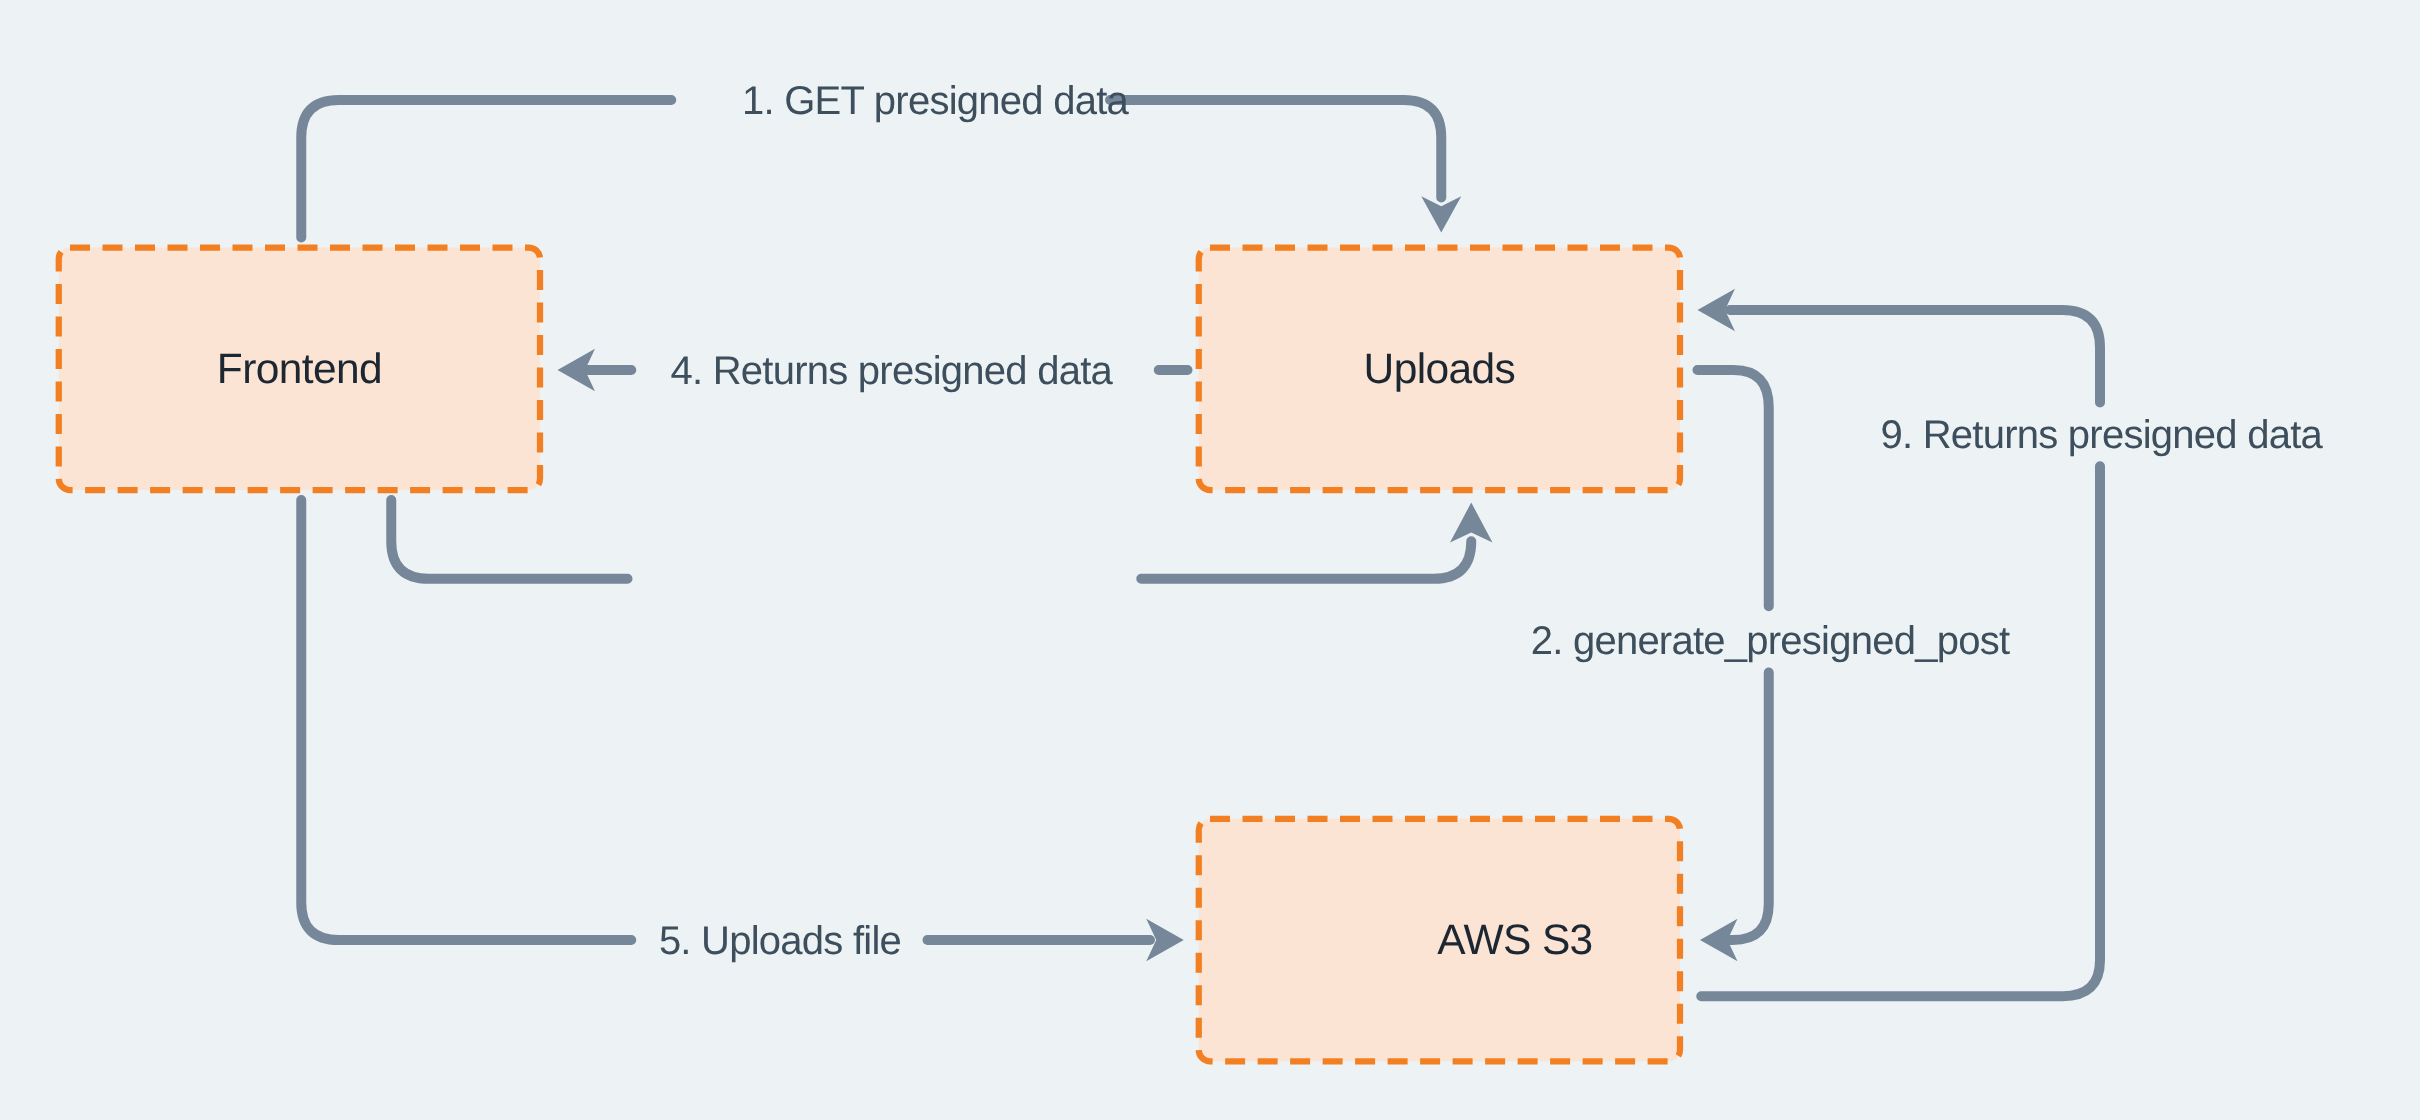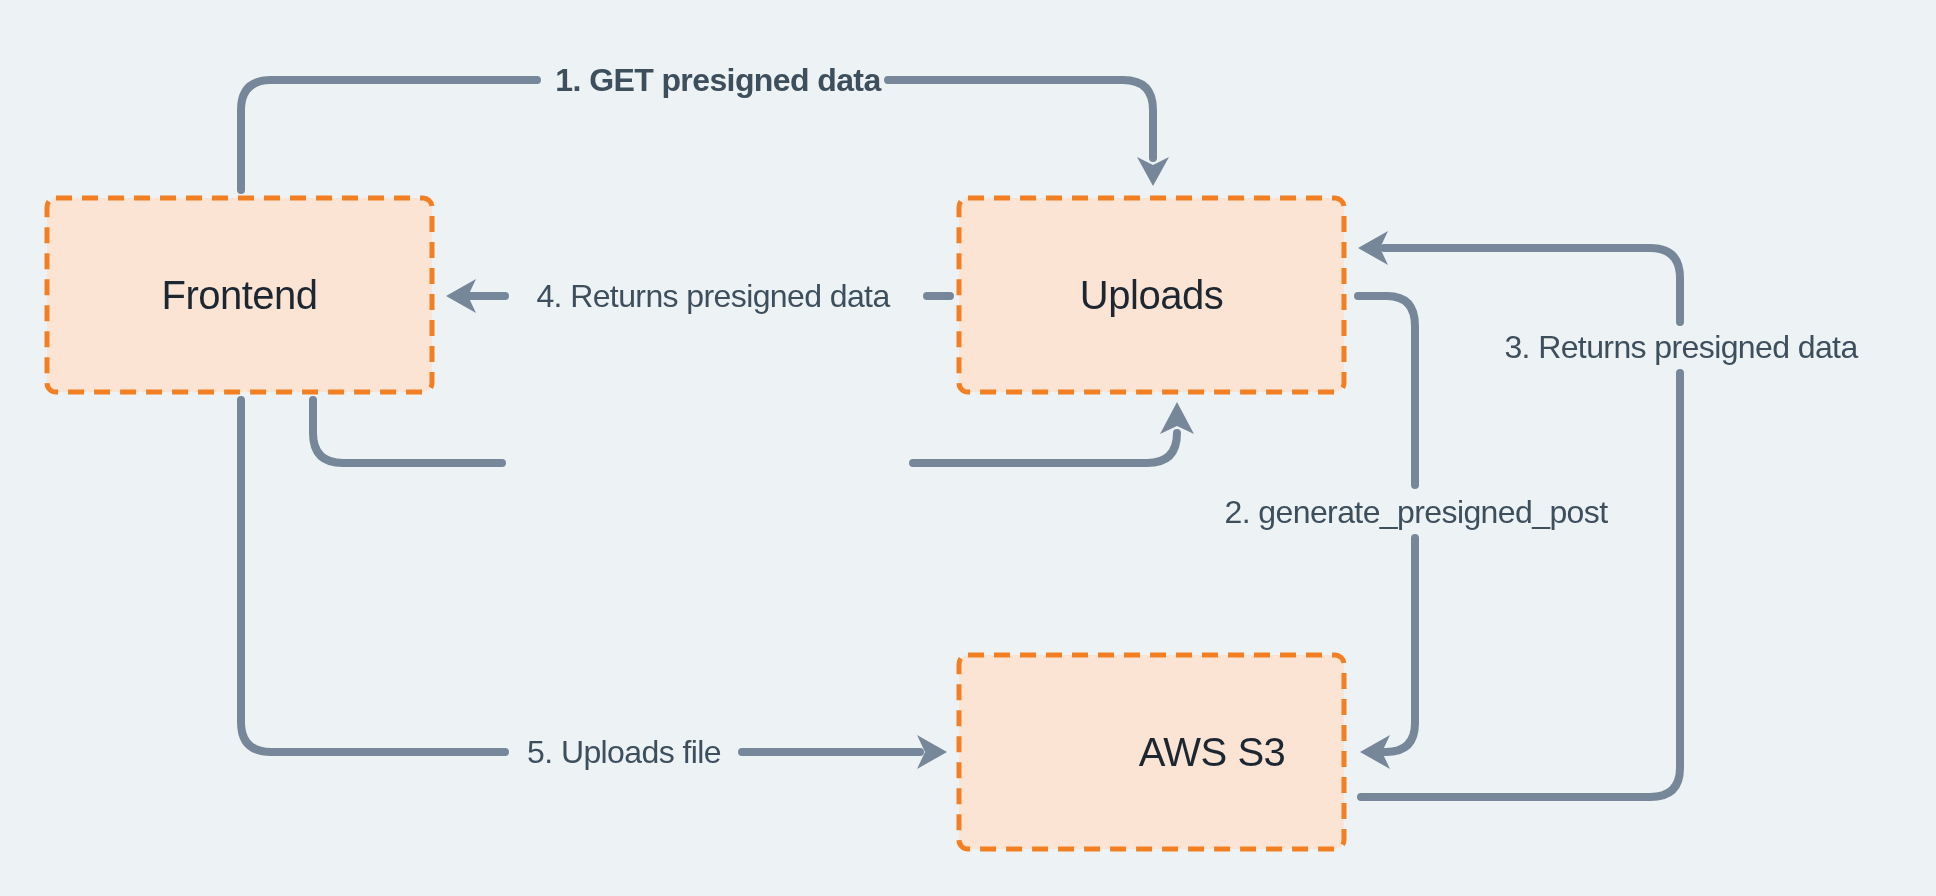--- a/index.html
+++ b/index.html
@@ -44,21 +44,21 @@
     transform: translate(-50%, -50%);
     white-space: pre;
     line-height: 1;
   }
   .edge-label {
     font-size: 32px;
     letter-spacing: -0.6px;
     color: var(--edge-text, #3d4e5c);
   }
   .node-label {
-    font-size: 40px;
+    font-size: 34px;
     letter-spacing: -0.5px;
     color: var(--node-text, #1c2732);
   }
 </style>
 </head>
 <body>
 
 <div class="stage">
 
   <svg viewBox="0 0 1936 896">
@@ -89,19 +89,19 @@
 
     <path class="head" d="M 1358 248 L 1388 231 L 1380 248 L 1388 265 Z"></path>
     <path class="wire" d="M 1384 248 L 1650 248 Q 1680 248 1680 278 L 1680 322"></path>
     <path class="wire" d="M 1680 373 L 1680 768 Q 1680 797 1650 797 L 1361 797"></path>
   </svg>
 
   <div class="label node-label" style="left:239.5px; top:295px;">Frontend</div>
   <div class="label node-label" style="left:1151.5px; top:295px;">Uploads</div>
   <div class="label node-label" style="left:1212px; top:752px;">AWS S3</div>
 
-  <div class="label edge-label" style="left:718px; top:80px;font-weight:bold;">1. GET presigned data</div>
+  <div class="label edge-label" style="left:748px; top:80px;">1. GET presigned data</div>
   <div class="label edge-label" style="left:713px; top:296px;">4. Returns presigned data</div>
   <div class="label edge-label" style="left:624px; top:752px;text-align:center;">5. Uploads file</div>
   <div class="label edge-label" style="left:1416px; top:512px;">2. generate_presigned_post</div>
-  <div class="label edge-label" style="left:1681px; top:347px;">3. Returns presigned data</div>
+  <div class="label edge-label" style="left:1681px; top:347px;">9. Returns presigned data</div>
 
 </div>
 
 </body></html>

